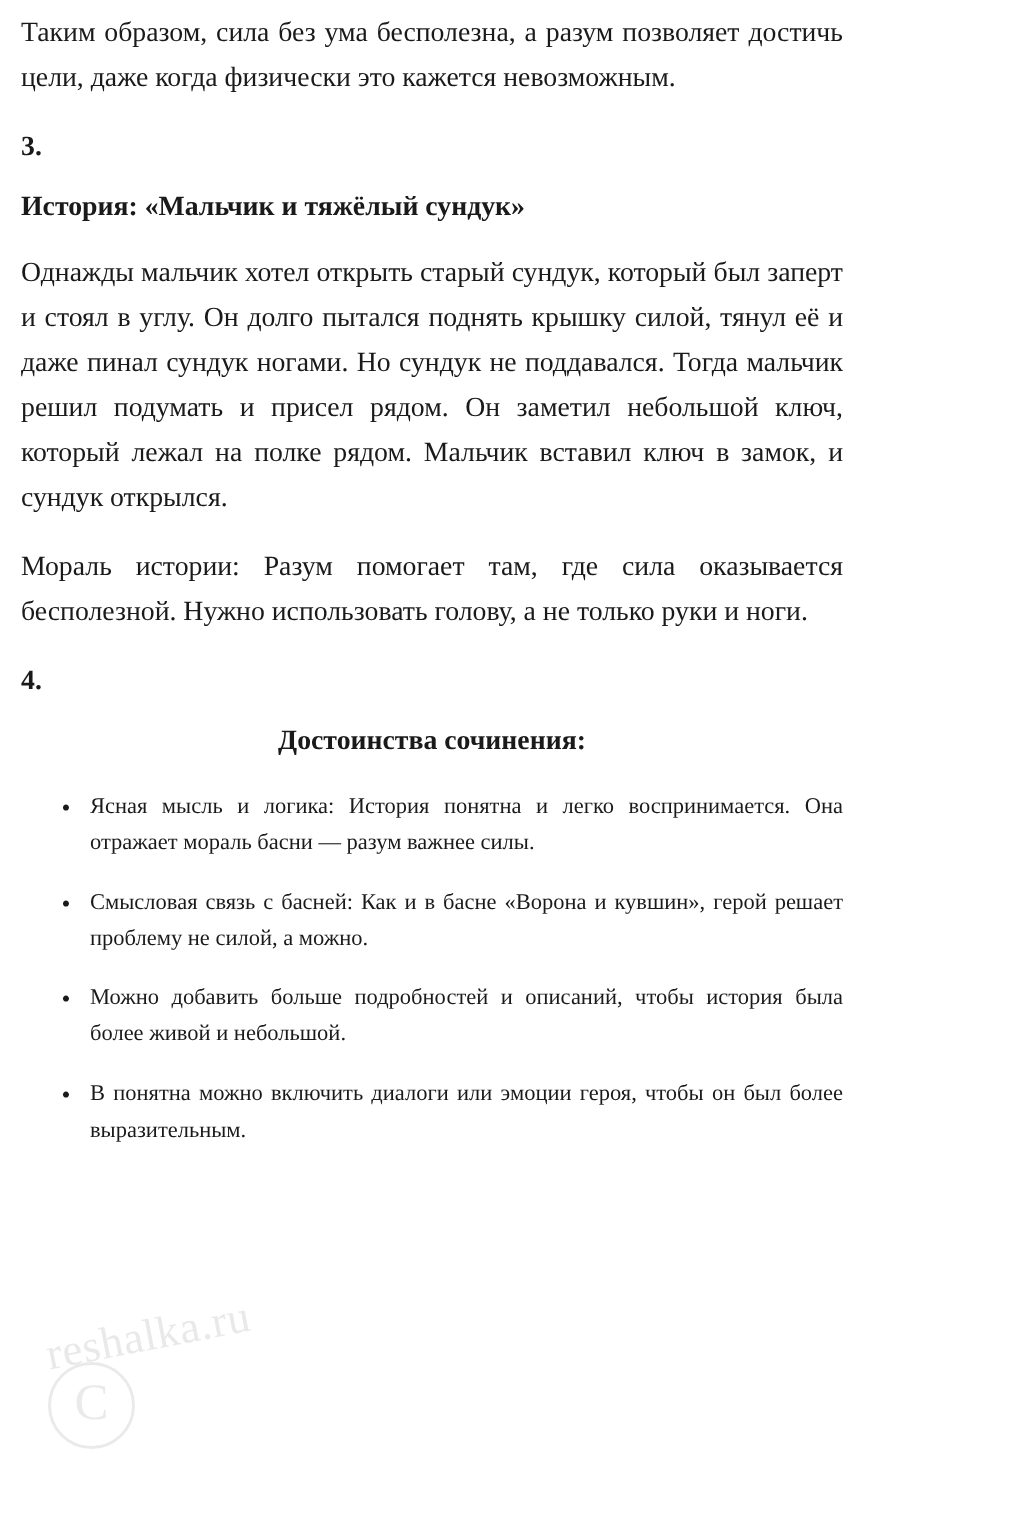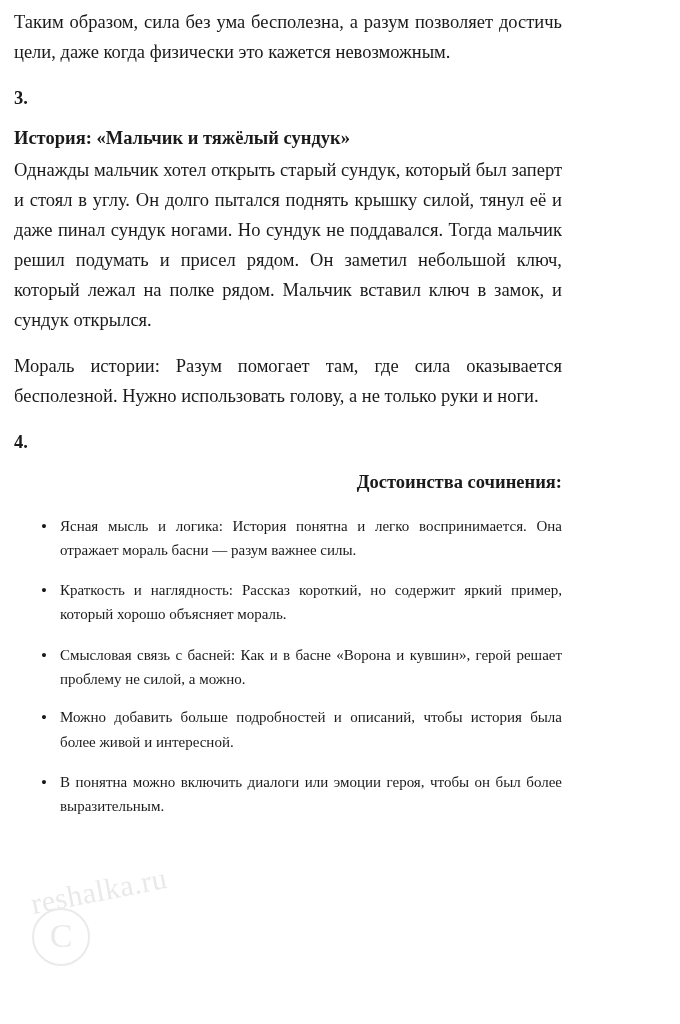--- a/index.html
+++ b/index.html
@@ -33,29 +33,29 @@
   .num {
     font-size: 18.5px;
     font-weight: bold;
     line-height: 1.62;
     margin: 0 0 10px 0;
   }
   .heading {
     font-size: 18.5px;
     font-weight: bold;
     line-height: 1.62;
-    margin: 0 0 2px 0;
+    margin: 0 0 14px 0;
     text-align: left;
   }
   .subheading {
     font-size: 18.5px;
     font-weight: bold;
     line-height: 1.62;
     margin: 0 0 16px 0;
-    text-align: right;
+    text-align: center;
   }
   ul.bullets {
     list-style: none;
     margin: 0 0 14px 0;
     padding: 0;
   }
   ul.bullets li {
     position: relative;
     font-size: 15px;
     line-height: 1.62;
@@ -132,27 +132,26 @@
   <p class="para">Однажды мальчик хотел открыть старый сундук, который был заперт и стоял в углу. Он долго пытался поднять крышку силой, тянул её и даже пинал сундук ногами. Но сундук не поддавался. Тогда мальчик решил подумать и присел рядом. Он заметил небольшой ключ, который лежал на полке рядом. Мальчик вставил ключ в замок, и сундук открылся.</p>
 
   <p class="para">Мораль истории: Разум помогает там, где сила оказывается бесполезной. Нужно использовать голову, а не только руки и ноги.</p>
 
   <p class="num">4.</p>
 
   <p class="subheading">Достоинства сочинения:</p>
 
   <ul class="bullets">
     <li>Ясная мысль и логика: История понятна и легко воспринимается. Она отражает мораль басни — разум важнее силы.</li>
-    <li>Краткость и наглядность: Рассказ короткий, но содержит яркий пример, который хорошо объясняет мораль.</li>
     <li>Смысловая связь с басней: Как и в басне «Ворона и кувшин», герой решает проблему не силой, а можно.</li>
   </ul>
 
 
   <ul class="bullets">
-    <li>Можно добавить больше подробностей и описаний, чтобы история была более живой и интересной.</li>
+    <li>Можно добавить больше подробностей и описаний, чтобы история была более живой и небольшой.</li>
     <li>В понятна можно включить диалоги или эмоции героя, чтобы он был более выразительным.</li>
   </ul>
 
   <div class="watermark">
     <div class="wm-text">reshalka.ru</div>
     <div class="wm-circle"></div>
   </div>
 
 </div>
 

